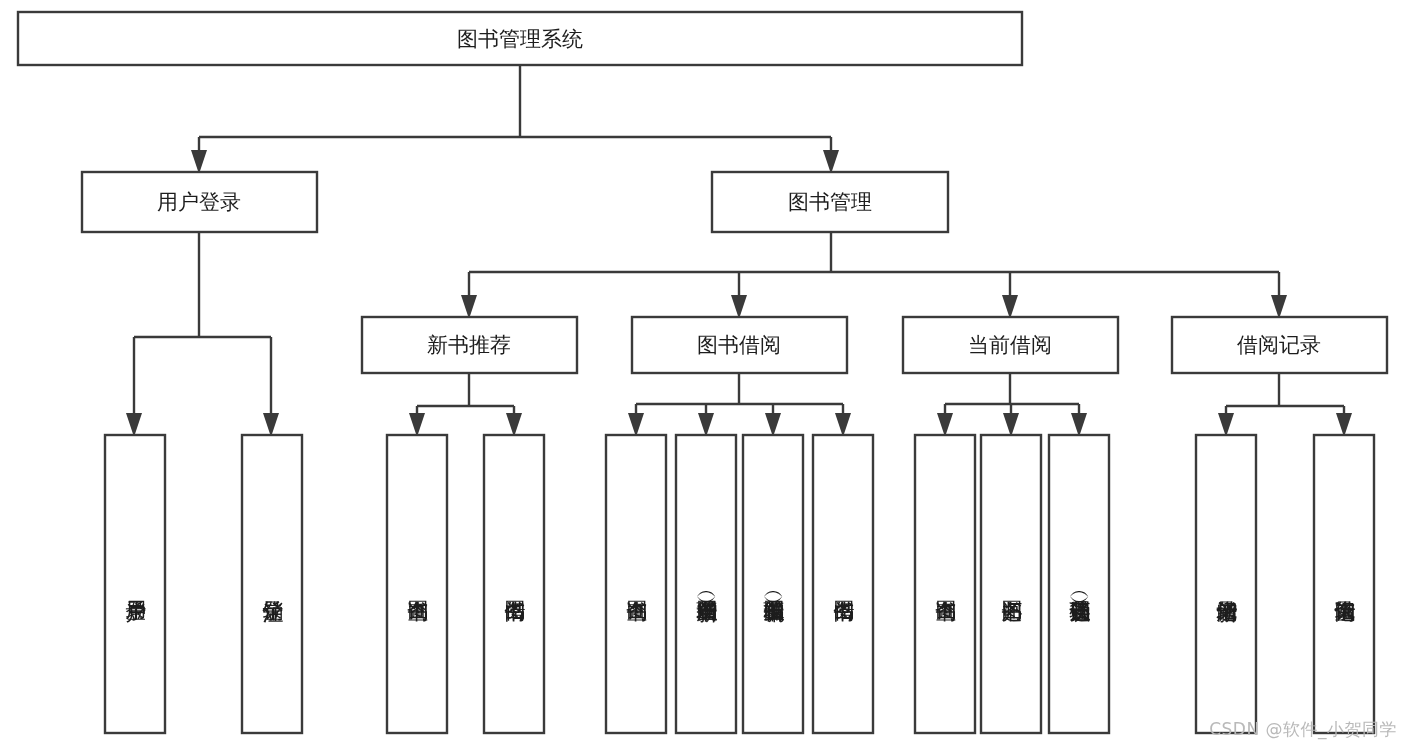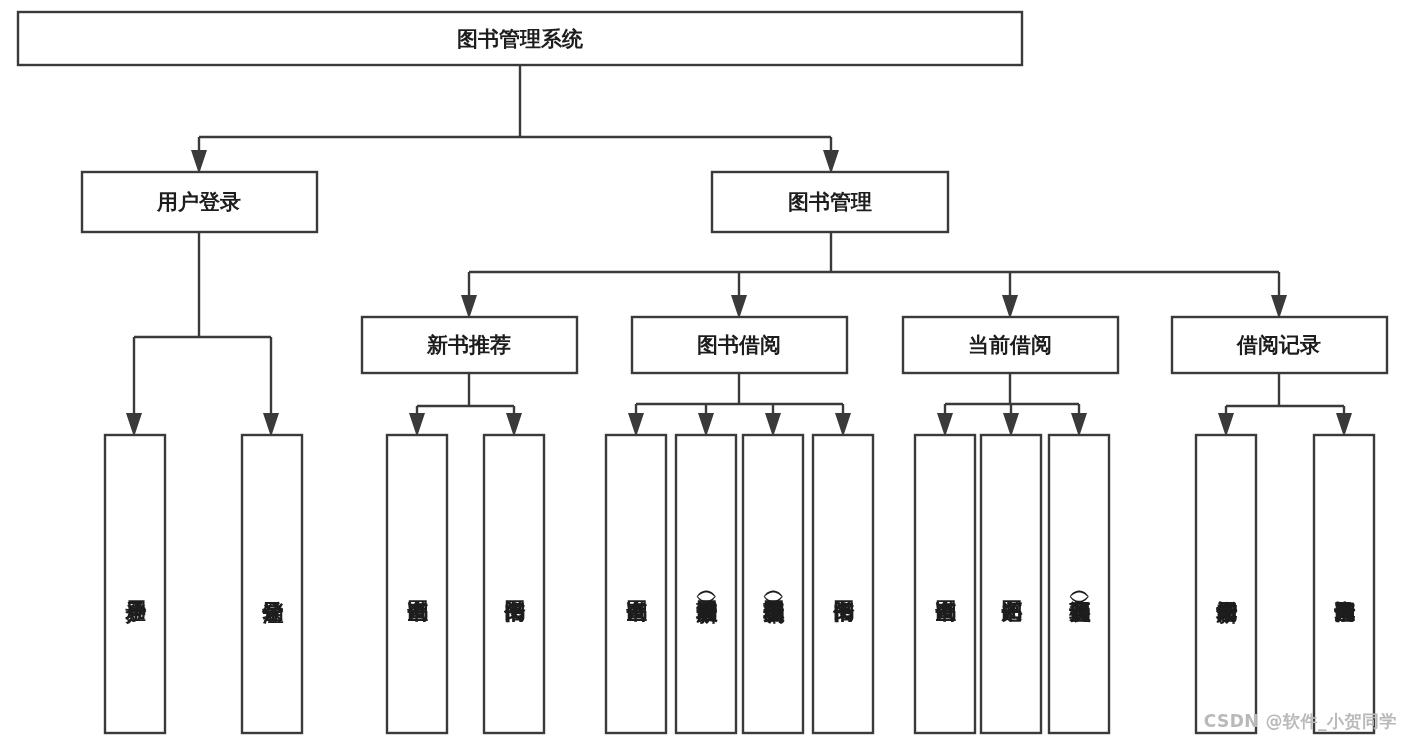--- a/index.html
+++ b/index.html
@@ -11,21 +11,20 @@
     width: 1405px;
     height: 747px;
     font-family: "DejaVu Sans", "Liberation Sans", sans-serif;
     overflow: hidden;
     position: relative;
   }
   #diagram-root {
     position: relative;
     width: 1405px;
     height: 747px;
-    font-weight: bold;
   }
   svg.diagram-svg {
     position: absolute;
     top: 0;
     left: 0;
     width: 1405px;
     height: 747px;
   }
   .node-box {
     fill: #ffffff;
@@ -56,21 +55,21 @@
     fill: #1d1d1d;
     text-anchor: middle;
     dominant-baseline: middle;
     writing-mode: vertical-rl;
     glyph-orientation-vertical: 0;
     white-space: pre;
   }
   .watermark-text {
     position: absolute;
     right: 8px;
-    bottom: 14px;
+    bottom: 6px;
     font-family: "DejaVu Sans", "Liberation Sans", sans-serif;
     font-size: 17px;
     color: #b9b9b9;
     letter-spacing: 0.5px;
     user-select: none;
     pointer-events: none;
   }
 </style>
 </head>
 <body>

